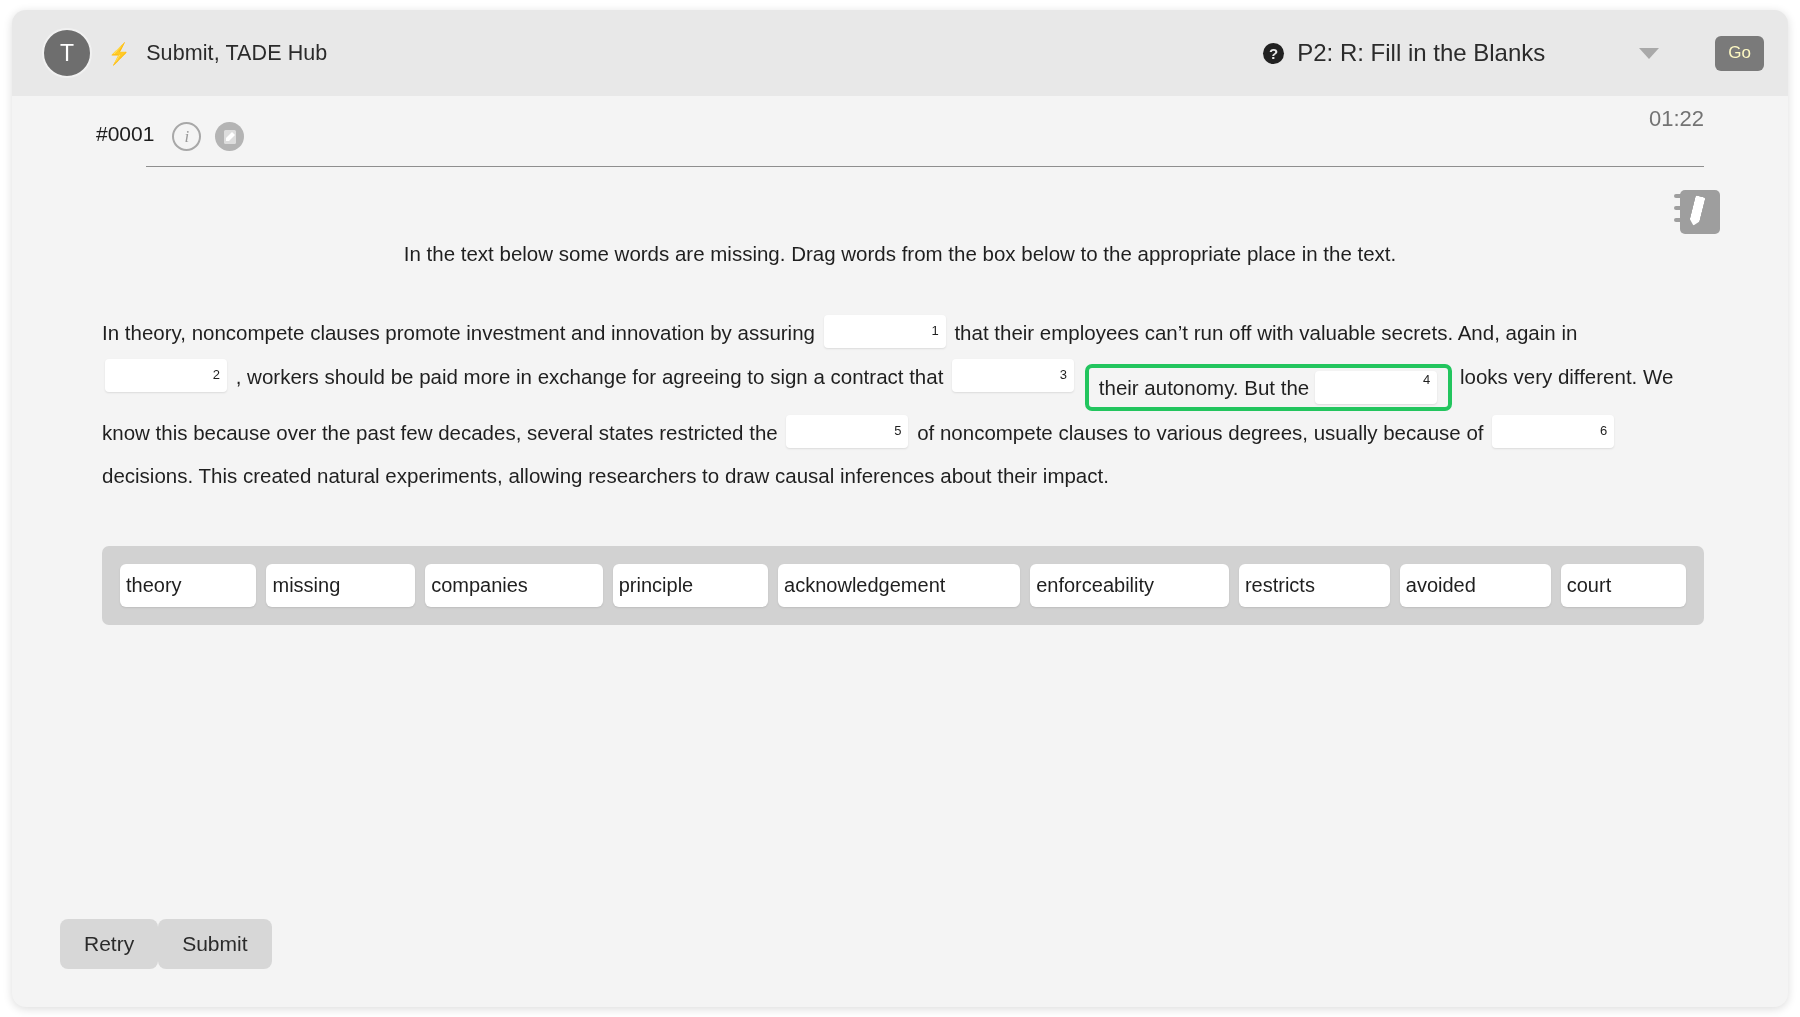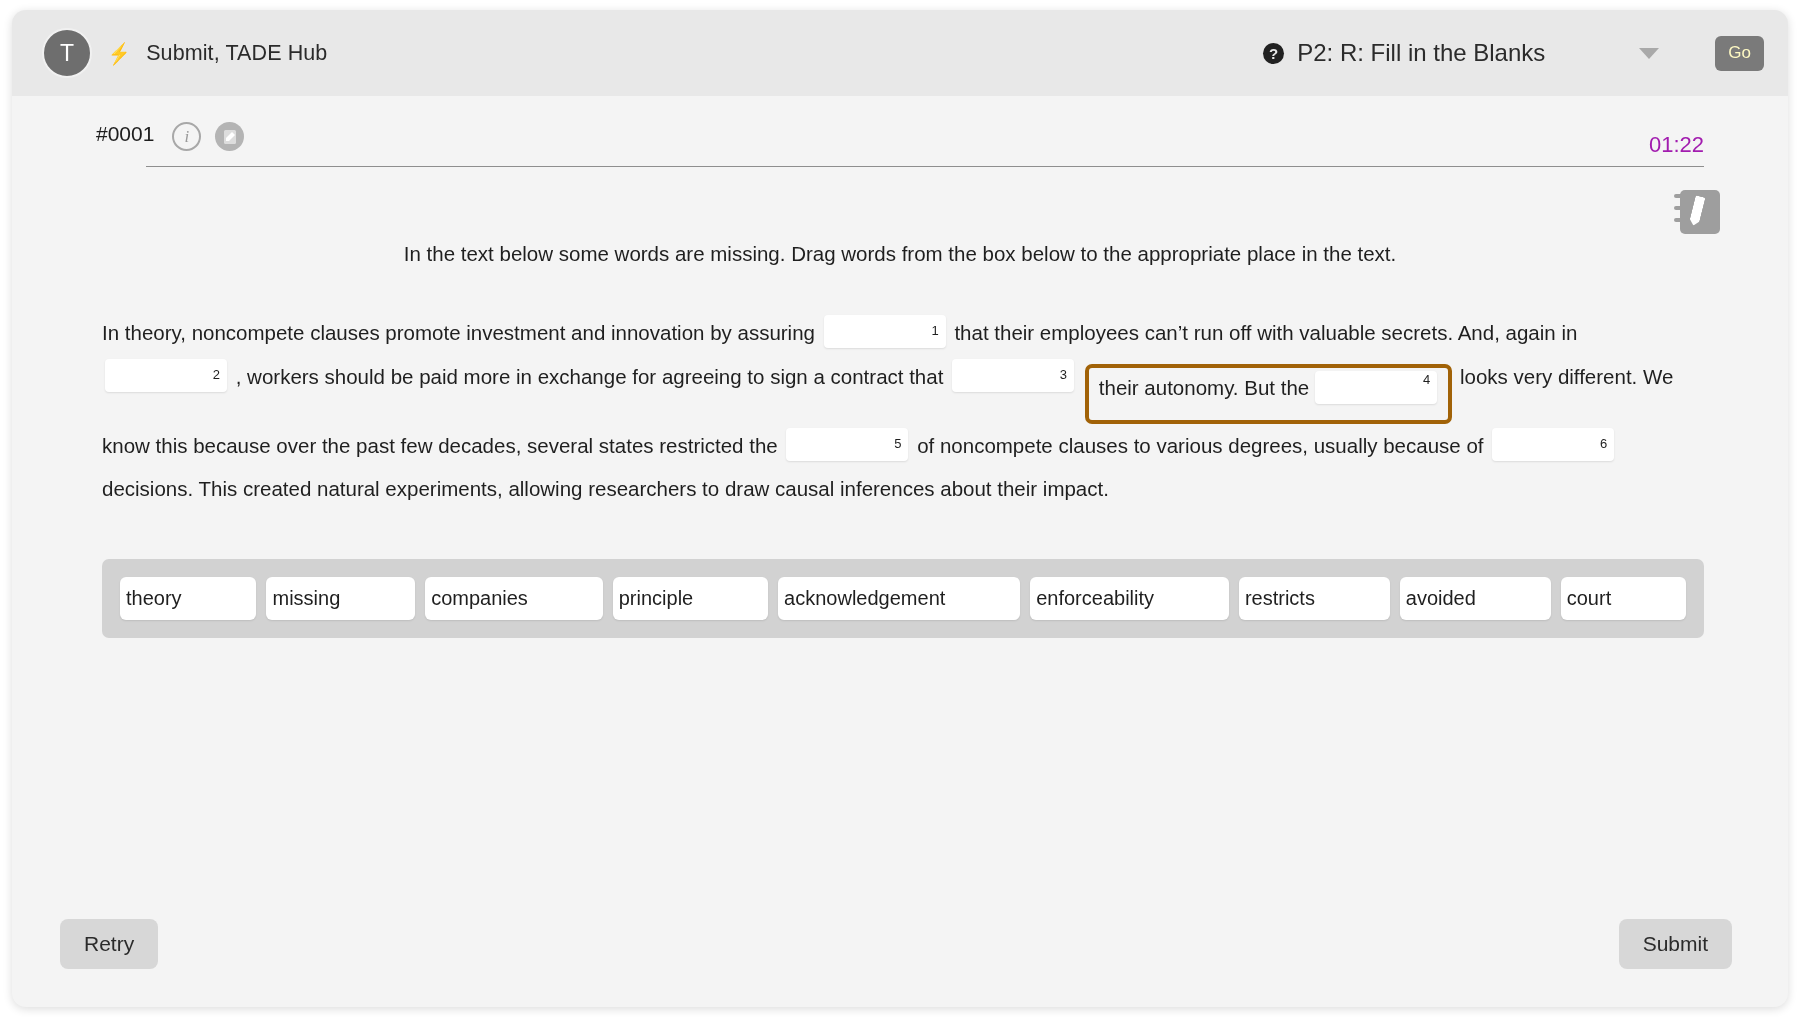--- a/index.html
+++ b/index.html
@@ -134,23 +134,23 @@
     font-family: "Liberation Serif", serif;
     background: transparent;
   }
   .note-icon {
     background: #b4b4b4;
     color: #ffffff;
   }
   .timer {
     position: absolute;
     right: 84px;
-    top: 36px;
+    top: 10px;
     font-size: 22px;
-    color: #a21caf;
+    color: #737373;
   }
 
   
   .notepad-side {
     position: absolute;
     right: 66px;
     top: 178px;
     width: 48px; height: 46px;
     cursor: pointer;
   }
@@ -215,23 +215,23 @@
   }
   .blank .bnum {
     position: absolute;
     right: 7px;
     top: 2px;
     font-size: 13px;
     color: #1f1f1f;
   }
   .highlight-wrap {
     display: inline-block;
-    border: 4px solid #a16207;
+    border: 4px solid #22c55e;
     border-radius: 7px;
-    padding: 3px 8px 16px 10px;
+    padding: 3px 8px 3px 10px;
     vertical-align: -11px;
     line-height: 1.1;
     margin: 0 2px;
   }
   .highlight-wrap .blank { vertical-align: -9px; margin-left: 6px; }
 
   
   .wordbank {
     margin: 48px 84px 0 90px;
     background: #d2d2d2;
@@ -254,21 +254,21 @@
     white-space: nowrap;
   }
 
   
   .footer {
     position: absolute;
     left: 0; right: 0;
     bottom: 38px;
     padding: 0 56px 0 48px;
     display: flex;
-    justify-content: space-between;
+    justify-content: flex-start;
     align-items: center;
   }
   .foot-btn {
     background: #d7d7d7;
     border: none;
     border-radius: 8px;
     font-size: 21px;
     color: #2b2b2b;
     padding: 13px 24px;
     font-family: inherit;

